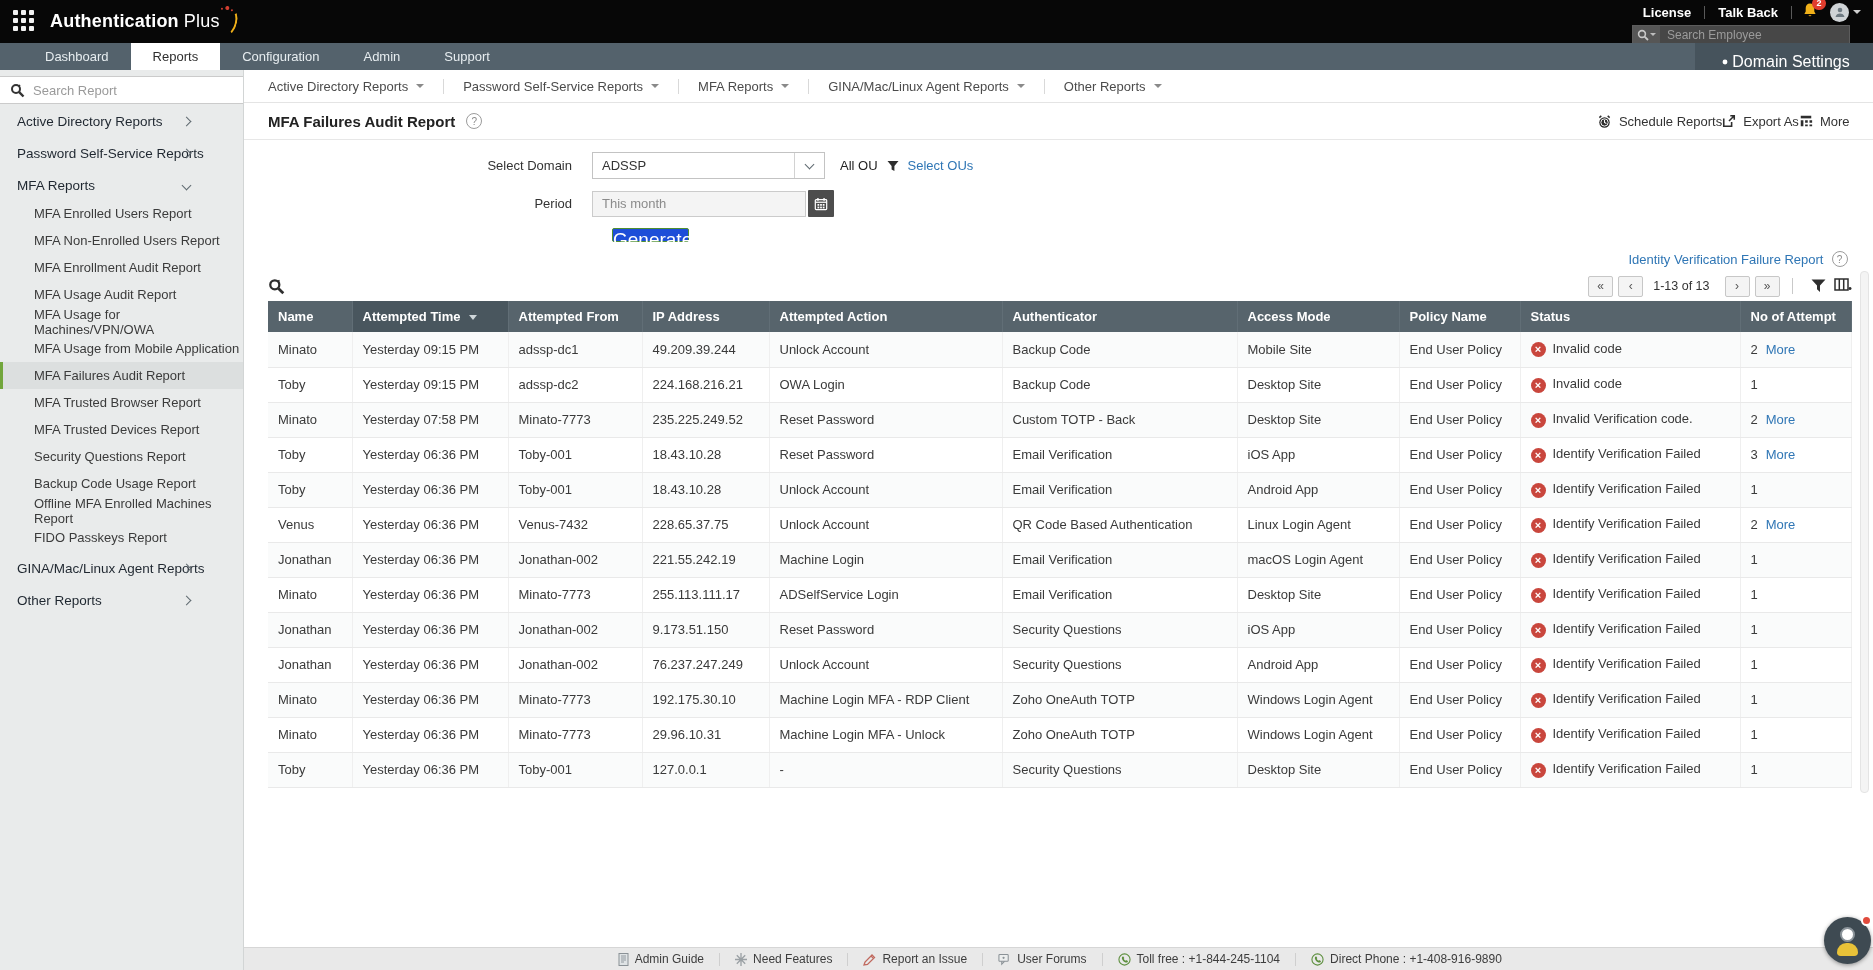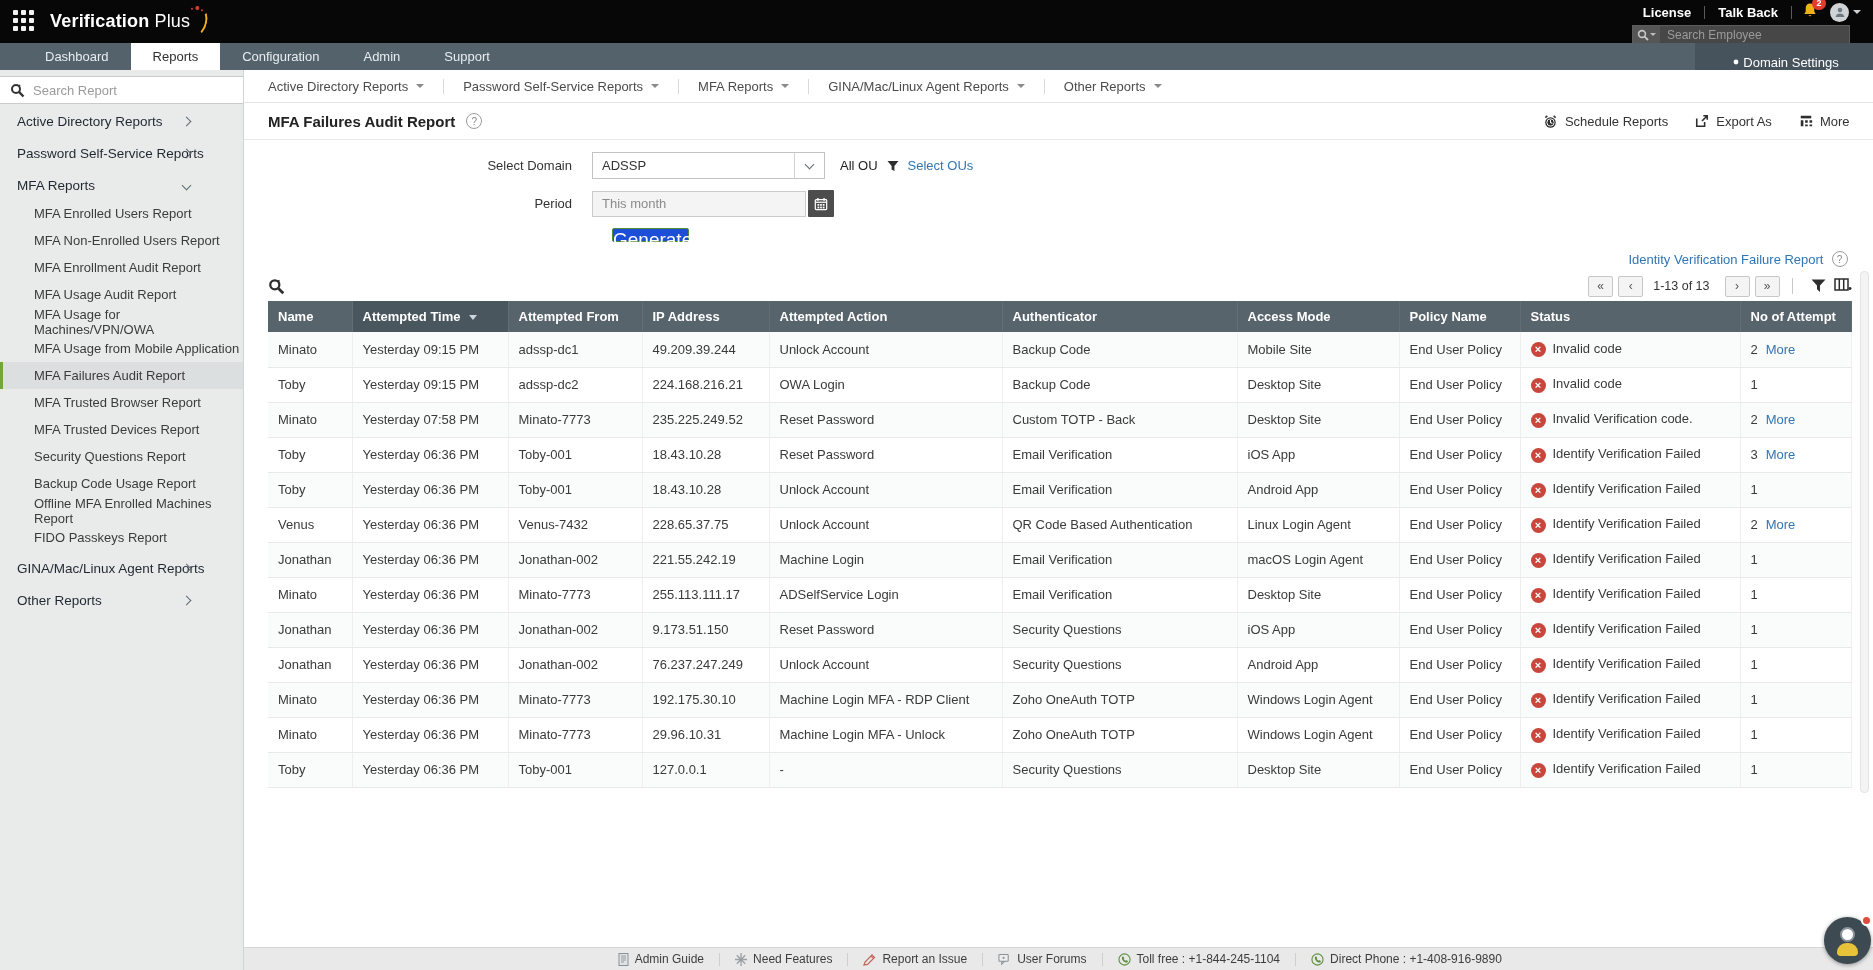--- a/index.html
+++ b/index.html
@@ -25,21 +25,21 @@
   .emp-search { position:absolute; top:25px; right:23px; width:218px; height:19px; background:#474747; border:1px solid #5c5c5c; display:flex; align-items:stretch; }
   .emp-search .icon-cell { width:27px; background:#565656; display:flex; align-items:center; justify-content:center; gap:1px; cursor:pointer; }
   .emp-search input { flex:1; background:transparent; border:none; outline:none; color:#c9c9c9; font-size:12px; padding:0 7px; font-family:"Liberation Sans", sans-serif; }
   .emp-search input::placeholder { color:#9b9b9b; }
   .mini-caret { width:0;height:0;border-left:3px solid transparent;border-right:3px solid transparent;border-top:3px solid #bdbdbd; }
 
   
   .tabbar { height:27px; background:#54626c; display:flex; align-items:stretch; padding-left:23px; position:relative; }
   .tab { padding:0 22px; line-height:27px; color:#e7edf0; font-size:13px; cursor:pointer; }
   .tab.active { background:#fff; color:#2e2e2e; }
-  .domain-settings { position:absolute; right:0; top:0; height:38px; width:178px; background:#46535c; color:#fff; display:flex; align-items:center; justify-content:center; font-size:13px; cursor:pointer; }
+  .domain-settings { position:absolute; right:0; top:0; height:38px; width:178px; background:#46535c; color:#fff; display:flex; align-items:center; justify-content:center; font-size:16px; cursor:pointer; }
 
   
   .layout { display:flex; height:900px; position:relative; }
   .sidebar { width:244px; background:#e9ebeb; border-right:1px solid #d2d5d5; flex:none; }
   .side-search { margin-top:6px; height:28px; background:#fff; border-top:1px solid #cbcbcb; border-bottom:1px solid #cbcbcb; display:flex; align-items:center; padding-left:10px; gap:8px; }
   .side-search input { border:none; outline:none; font-size:13px; color:#0369a1; flex:1; font-family:"Liberation Sans", sans-serif; background:transparent; }
   .side-search input::placeholder { color:#9a9a9a; }
   .side-group-label { height:30px; display:flex; align-items:center; padding:0 20px 0 17px; color:#1f2730; font-size:13.5px; cursor:pointer; position:relative; margin-top:2px; }
   .side-group-label .chev { position:absolute; right:52px; }
   .chev { width:7px; height:7px; border-right:1.6px solid #5f6a70; border-bottom:1.6px solid #5f6a70; display:inline-block; }
@@ -52,21 +52,21 @@
   .main { flex:1; display:flex; flex-direction:column; position:relative; background:#fff; }
   .report-nav { height:33px; display:flex; align-items:center; padding-left:24px; border-bottom:1px solid #e4e4e4; flex:none; }
   .rn-item { display:flex; align-items:center; gap:8px; padding:0 19px; color:#4b4b4b; font-size:13px; cursor:pointer; }
   .rn-item:first-child { padding-left:0; }
   .rn-caret { width:0;height:0;border-left:4px solid transparent;border-right:4px solid transparent;border-top:4px solid #8a8a8a; }
   .rn-div { width:1px; height:15px; background:#d9d9d9; }
 
   .title-row { height:37px; display:flex; align-items:center; padding:0 26px 0 24px; border-bottom:1px solid #e7e7e7; flex:none; }
   .page-title { font-size:15px; font-weight:bold; color:#222; }
   .help-circle { width:16px; height:16px; border:1px solid #9c9c9c; border-radius:50%; color:#8b8b8b; font-size:10px; display:inline-flex; align-items:center; justify-content:center; margin-left:11px; cursor:pointer; }
-  .title-actions { margin-left:auto; display:flex; align-items:center; gap:27px; }
+  .title-actions { margin-left:auto; display:flex; align-items:center; }
   .action-item { display:flex; align-items:center; gap:7px; color:#333; font-size:13px; cursor:pointer; }
 
   .form-area { padding-top:12px; flex:none; }
   .form-row { display:flex; align-items:center; margin-bottom:11px; }
   .form-label { width:348px; text-align:right; padding-right:20px; color:#333; font-size:13px; }
   .select-box { width:233px; height:27px; border:1px solid #c3c3c3; background:#fff; display:flex; align-items:center; cursor:pointer; }
   .select-box .val { flex:1; padding-left:9px; color:#333; }
   .select-box .dd { width:30px; align-self:stretch; border-left:1px solid #d2d2d2; display:flex; align-items:center; justify-content:center; }
   .ou-group { display:flex; align-items:center; gap:9px; margin-left:15px; }
   .ou-label { color:#222; font-size:13px; }
@@ -113,21 +113,21 @@
       <span></span>
       <span></span>
       <span></span>
       <span></span>
       <span></span>
       <span></span>
       <span></span>
       <span></span>
   </div>
   <div class="logo">
-    <span>Verification</span>
+    <span>Authentication</span>
     <span class="plus">Plus</span>
     <span class="logo-arc">
         <i></i>
       </span>
   </div>
   <div class="topbar-links">
     <span class="topbar-link">License</span>
     <span class="tb-divider"></span>
     <span class="topbar-link">Talk Back</span>
     <span class="tb-divider"></span>

